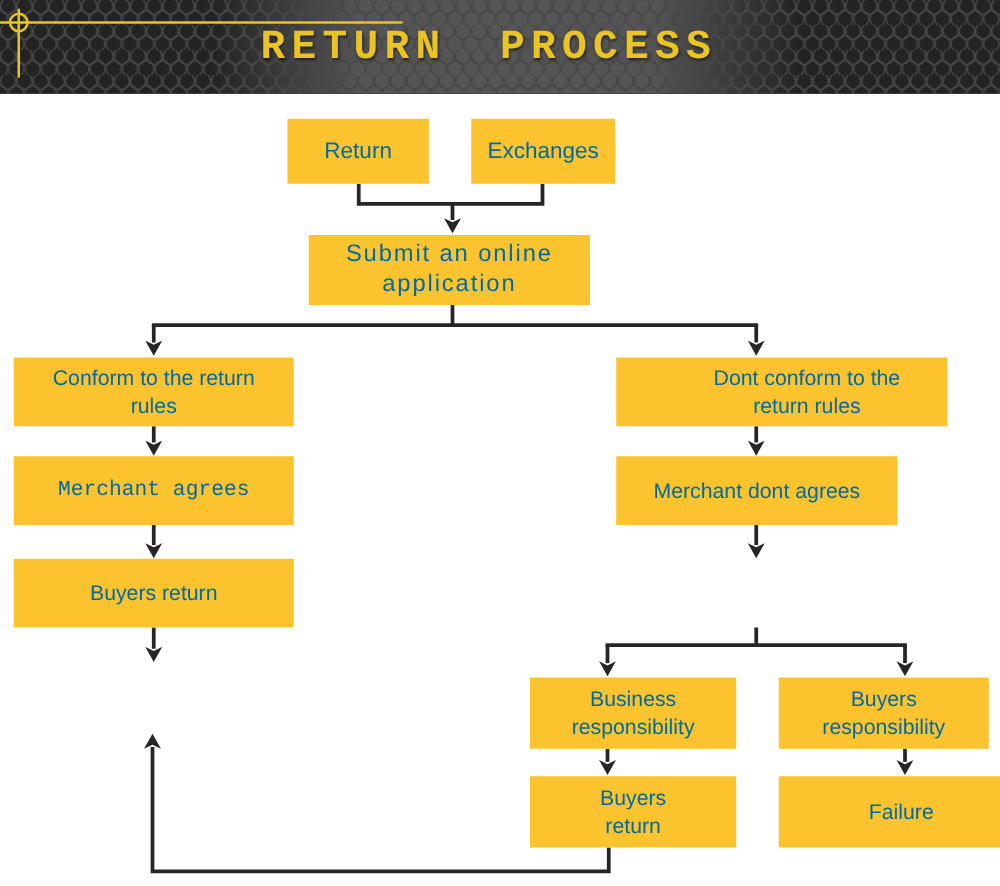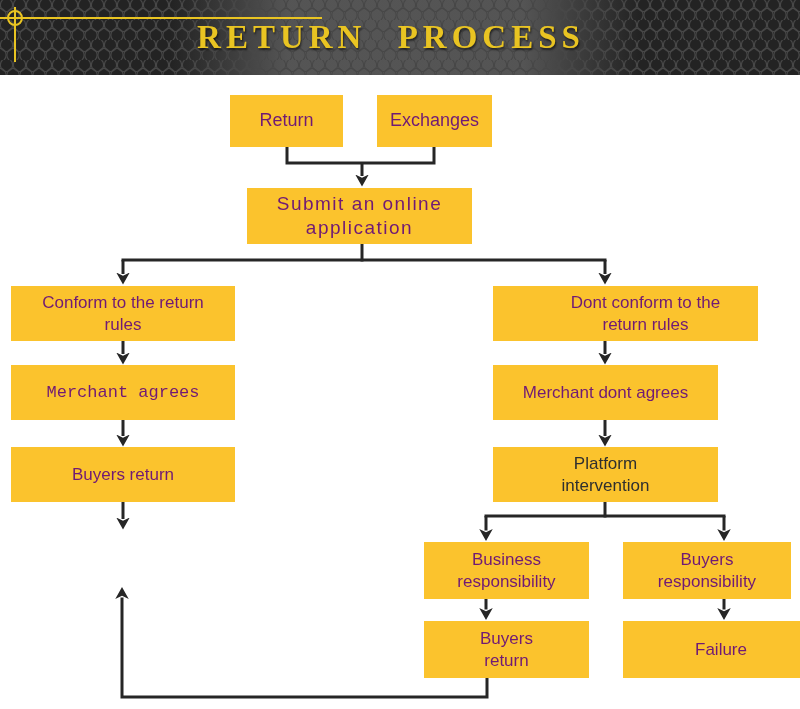--- a/index.html
+++ b/index.html
@@ -4,26 +4,26 @@
 <style>
   html,body{margin:0;padding:0;background:#ffffff;}
   .page{position:relative;width:800px;height:709px;background:#ffffff;overflow:hidden;
         font-family:"Liberation Sans", sans-serif;}
 
   
   .banner{position:absolute;left:0;top:0;width:800px;height:75px;background:#232323;}
   .banner svg{position:absolute;left:0;top:0;display:block;}
   .banner-title{position:absolute;left:0;top:0;width:782px;height:75px;
         display:flex;align-items:center;justify-content:center;
-        font-family:Liberation Serif, serif;font-weight:bold;
+        font-family:Liberation Mono, monospace;font-weight:bold;
         font-size:33px;letter-spacing:5px;word-spacing:18px;color:#E9C422;
         text-shadow:1px 2px 2px rgba(0,0,0,.55);}
 
   
-  .node{position:absolute;background:#FBC32D;color:#701a75;
+  .node{position:absolute;background:#FBC32D;color:#0369a1;
         display:flex;align-items:center;justify-content:center;text-align:center;
         font-size:17px;line-height:1.28;}
   .node .lbl{display:block;}
   .n-return    {left:230px;top:95px; width:113px;height:52px;font-size:18px;}
   .n-exchanges {left:377px;top:95px; width:115px;height:52px;font-size:18px;text-align:right;}
   .n-submit    {left:247px;top:188px;width:225px;height:56px;font-size:19px;letter-spacing:1.5px;}
   .n-submit .lbl{max-width:195px;}
   .n-conform   {left:11px; top:286px;width:224px;height:55px;}
   .n-conform .lbl{max-width:165px;}
   .n-magree    {left:11px; top:365px;width:224px;height:55px;font-family:Liberation Mono, monospace;}
@@ -129,23 +129,20 @@
   </div>
   <div class="node n-breturn">
     <span class="lbl">Buyers return</span>
   </div>
   <div class="node n-dconform">
     <span class="lbl">Dont conform to the return rules</span>
   </div>
   <div class="node n-mdagree">
     <span class="lbl">Merchant dont agrees</span>
   </div>
-  <div class="node n-platform">
-    <span class="lbl">Platform intervention</span>
-  </div>
   <div class="node n-busresp">
     <span class="lbl">Business responsibility</span>
   </div>
   <div class="node n-buyresp">
     <span class="lbl">Buyers responsibility</span>
   </div>
   <div class="node n-breturn2">
     <span class="lbl">Buyers return</span>
   </div>
   <div class="node n-failure">

